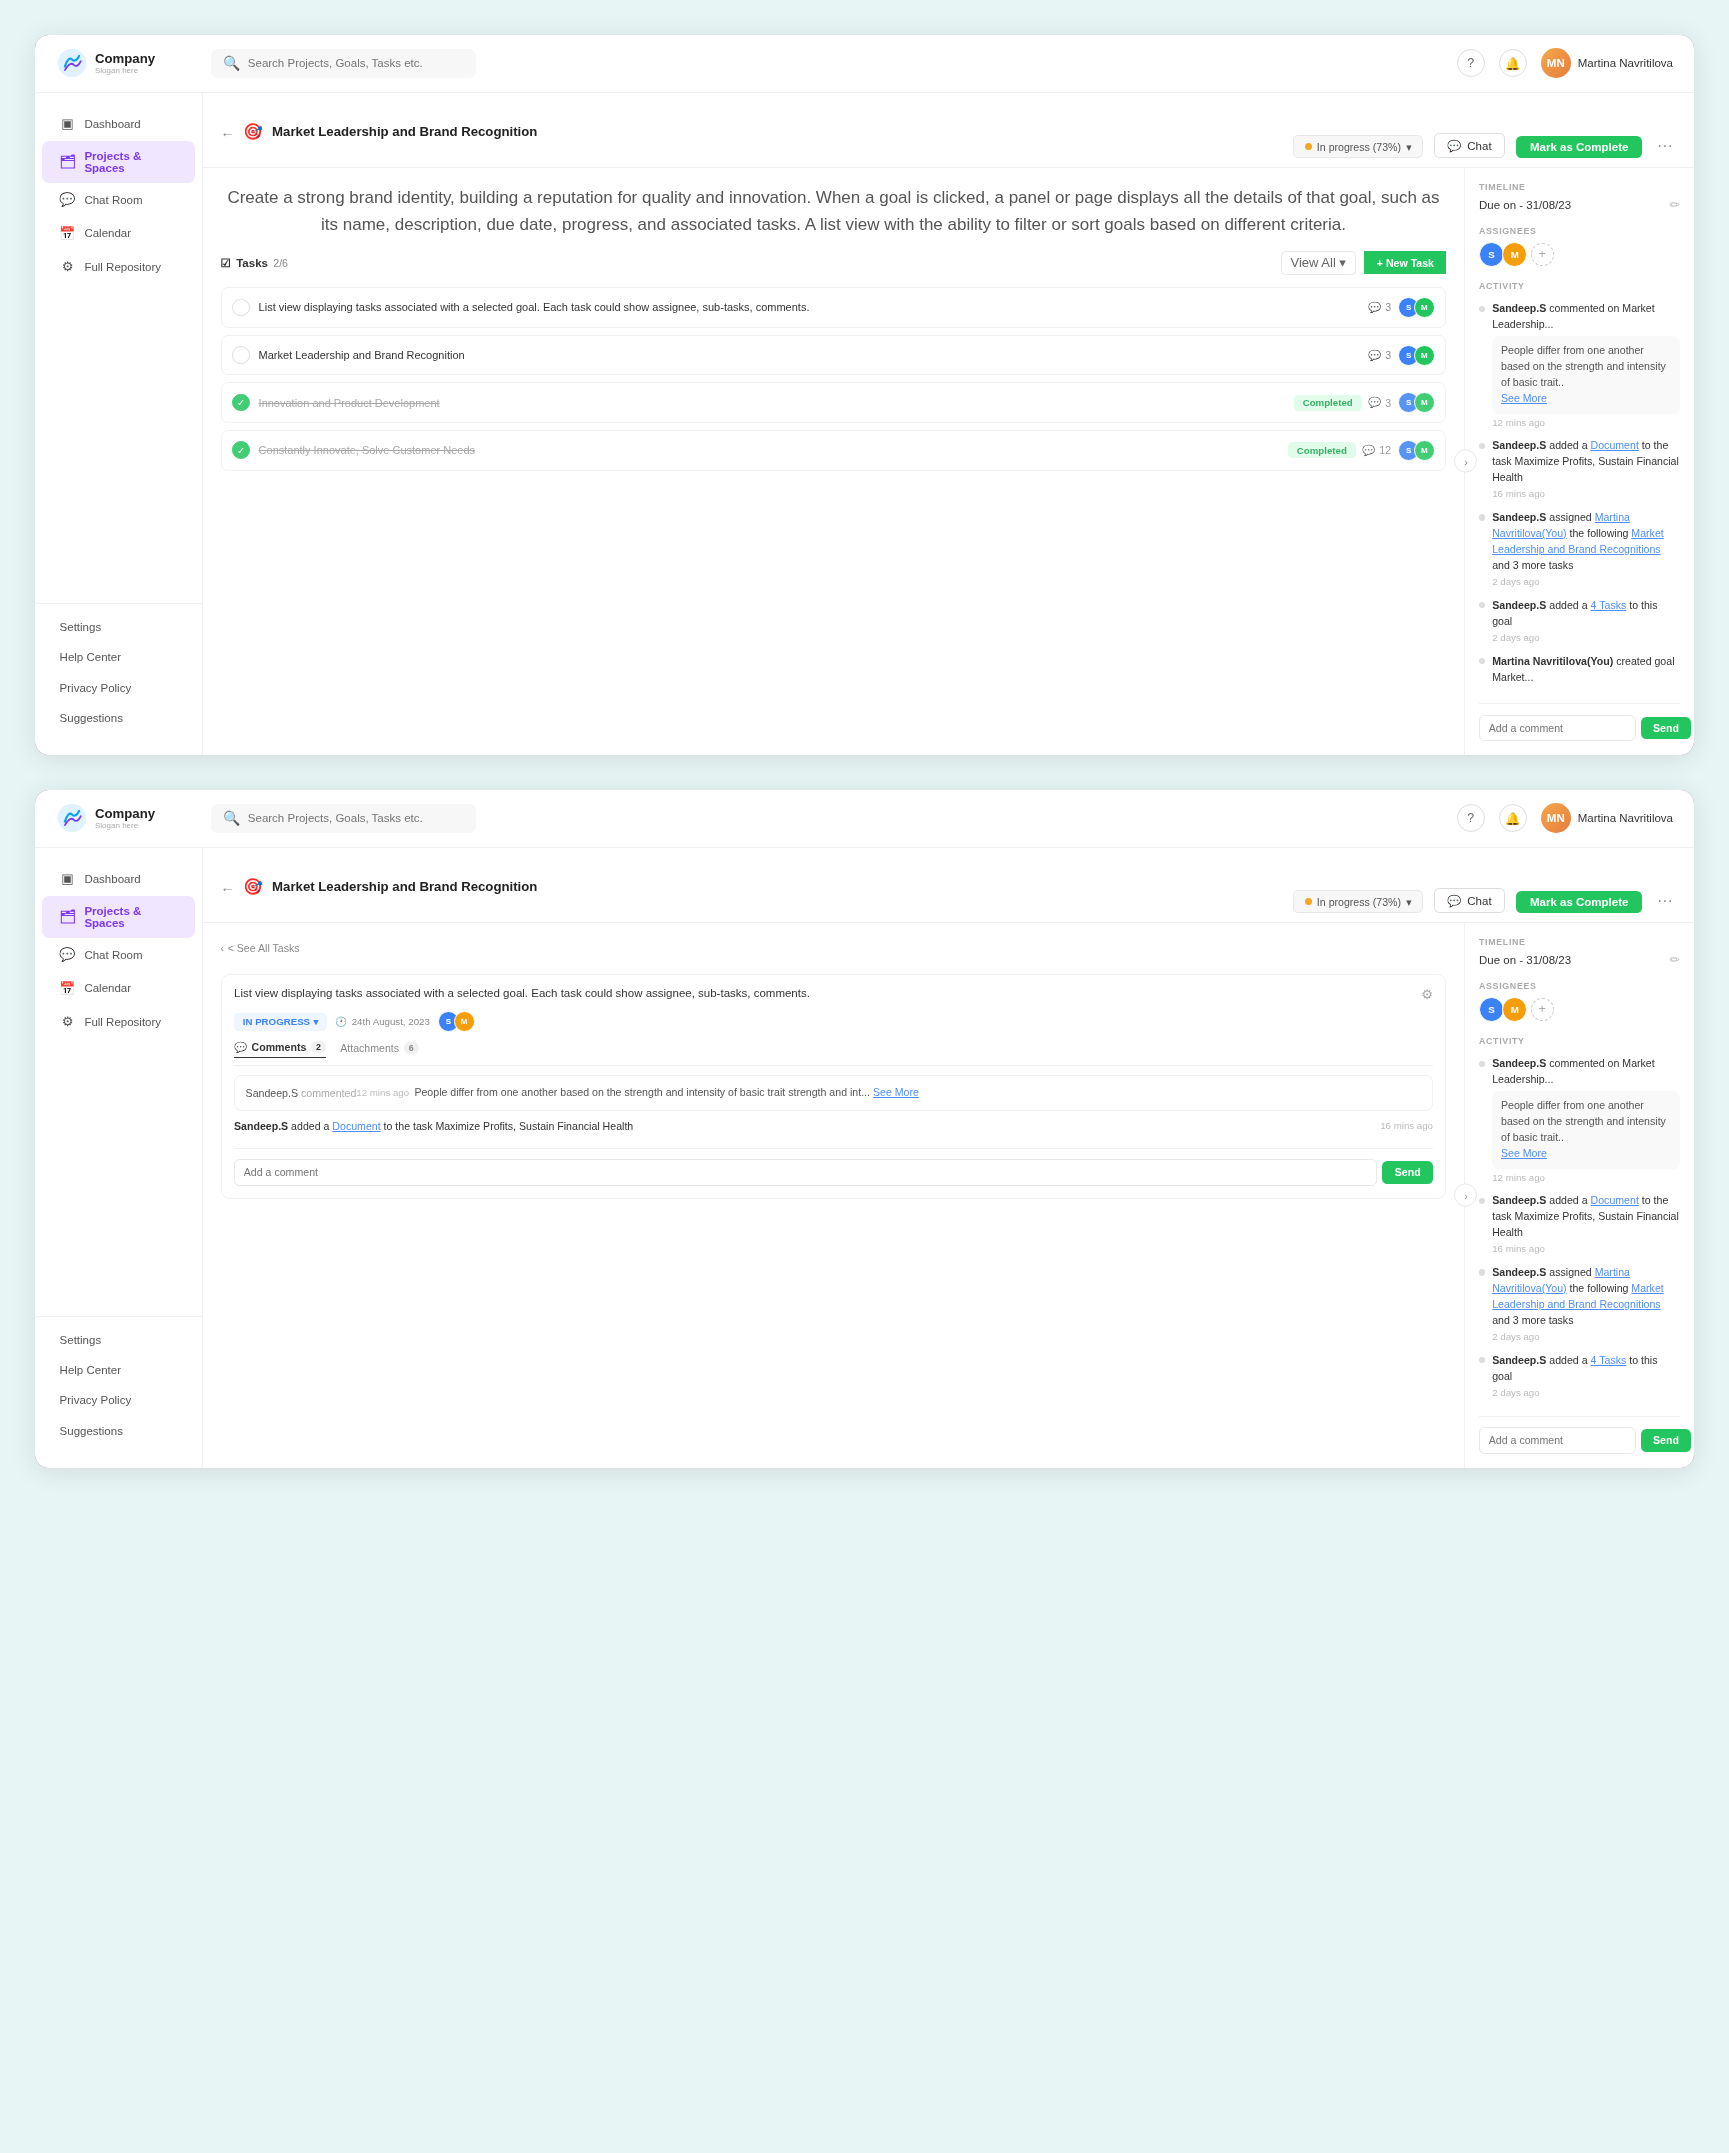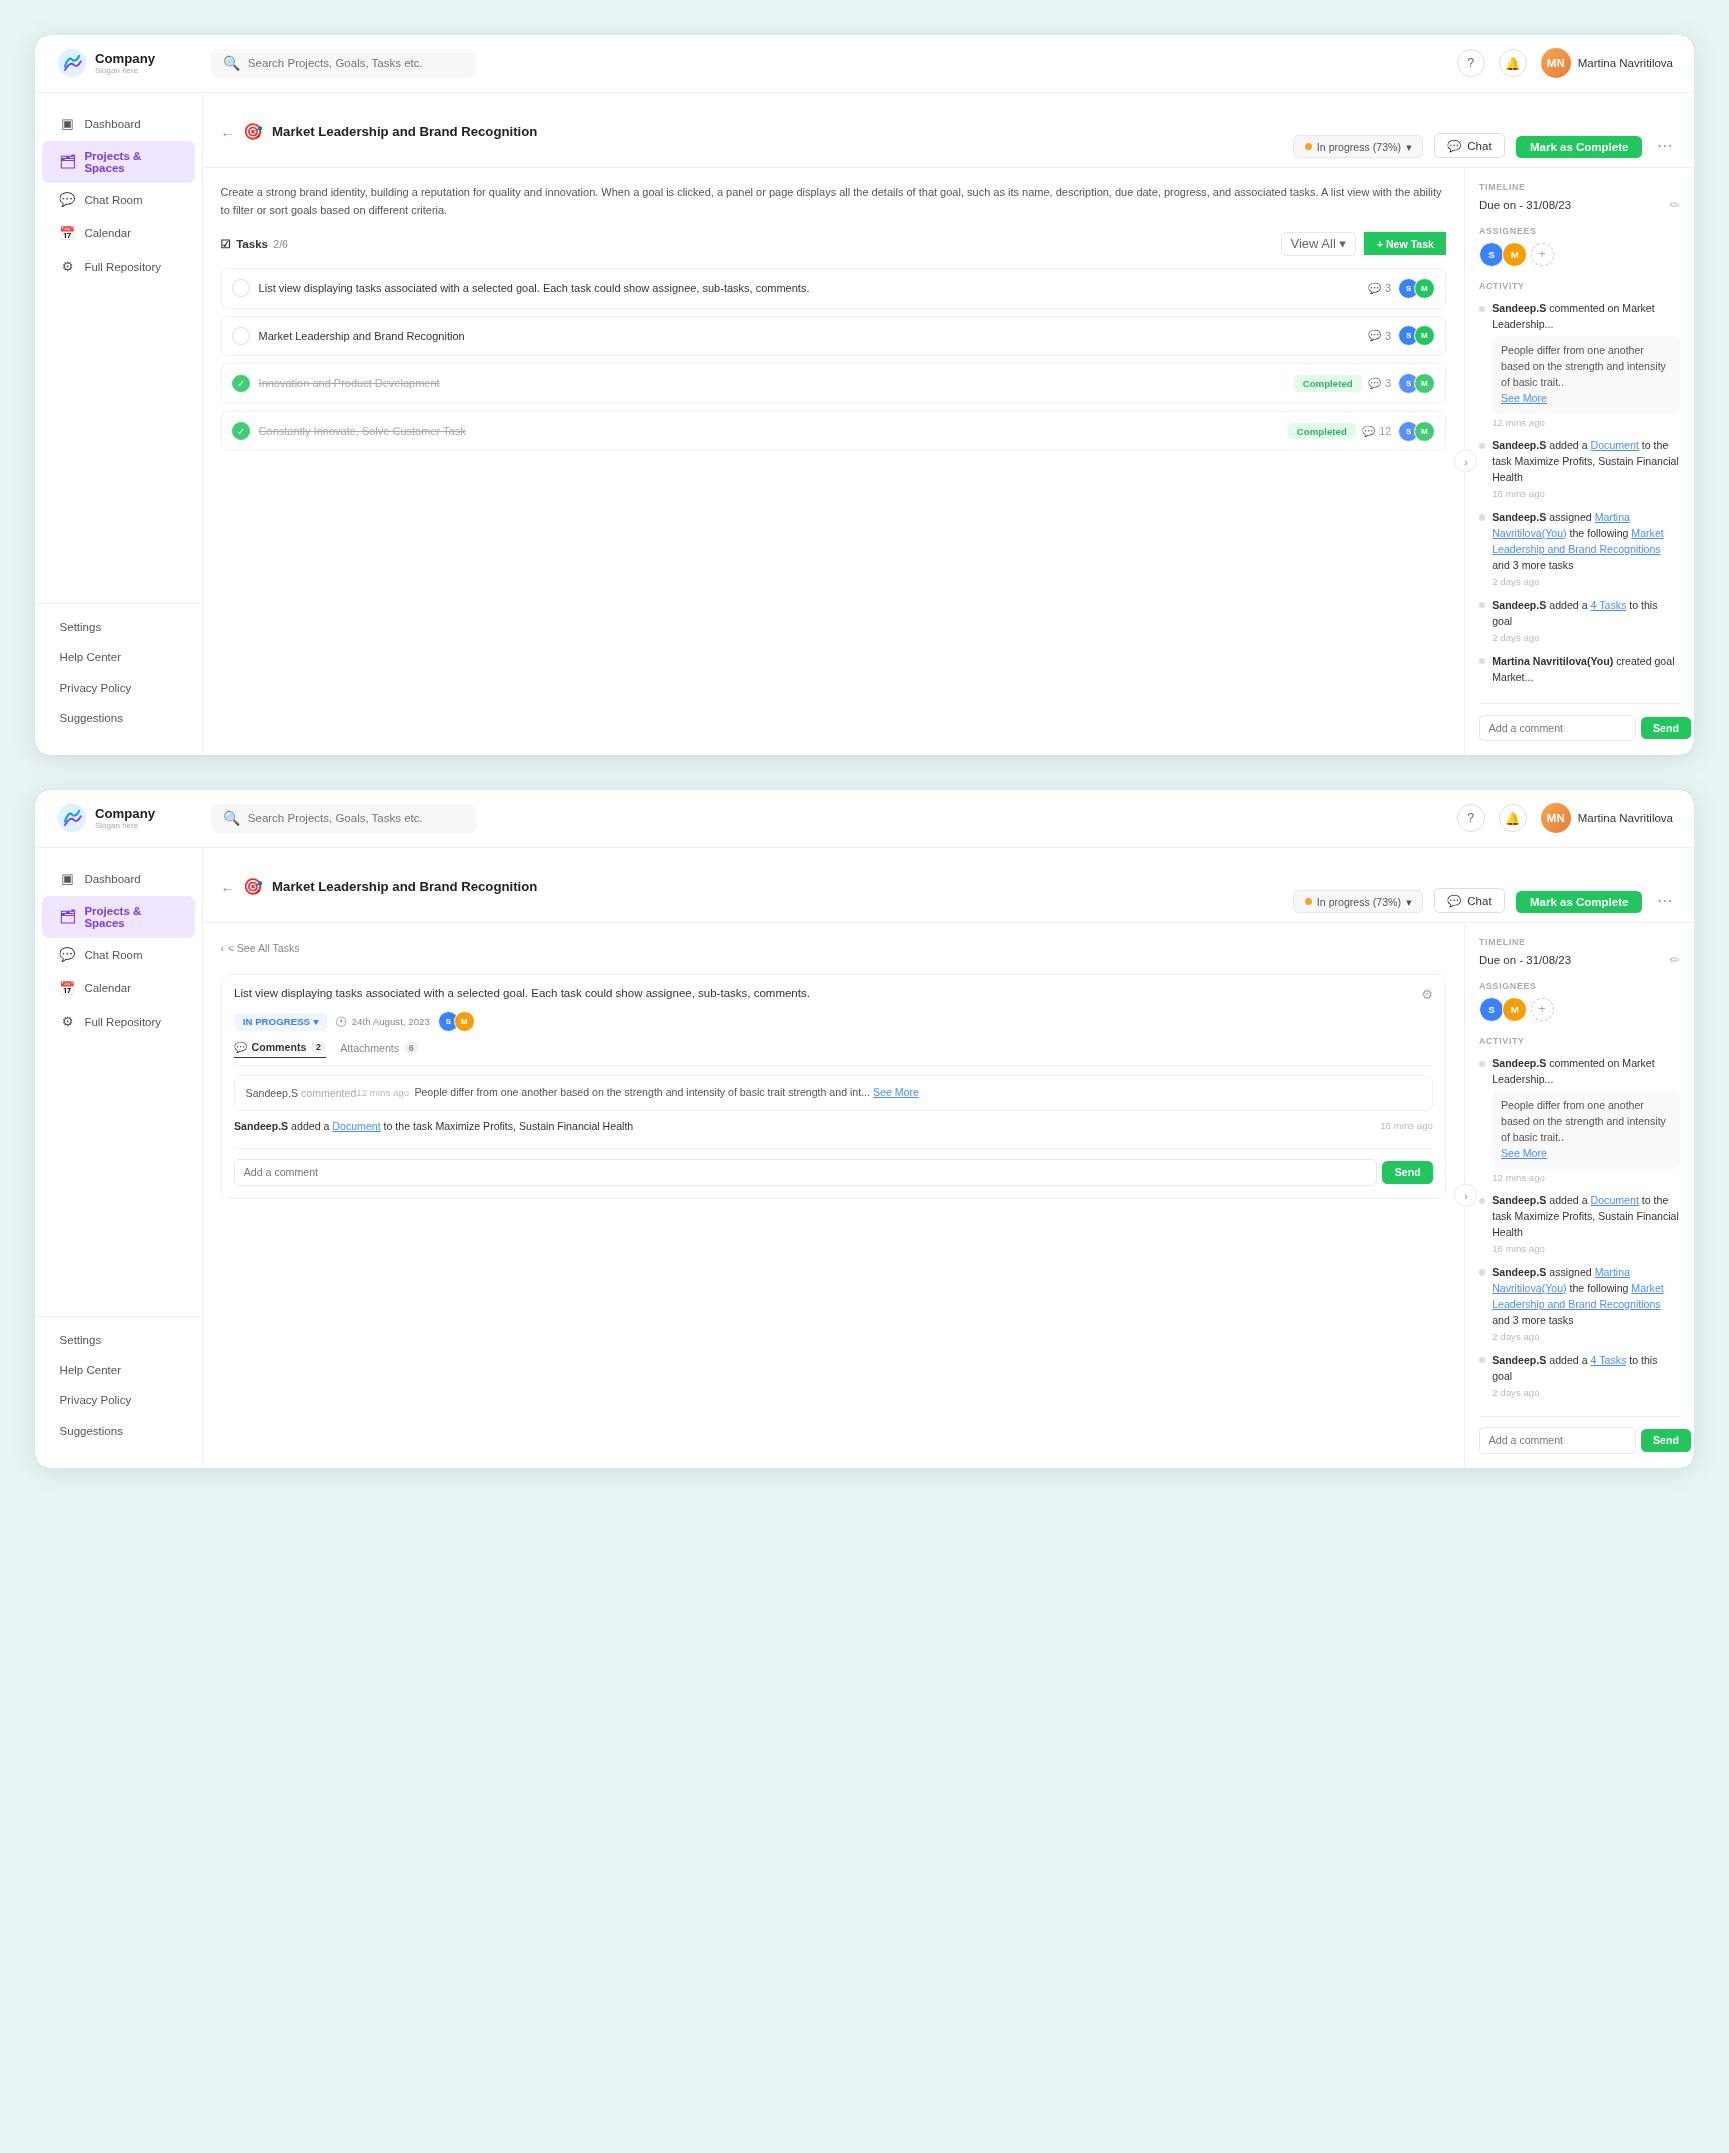--- a/index.html
+++ b/index.html
@@ -207,23 +207,24 @@
     .left-panel {
       flex: 1;
       padding: 16px 17.6px;
       border-right: 0.9px solid #f0f0f0;
       overflow-y: auto;
       display: flex;
       flex-direction: column;
       gap: 12.4px;
     }
     .goal-description {
-      font-size: 11px;
+      font-size: 17px;
       color: #555;
       line-height: 1.6;
+      text-align: center;
     }
     .tasks-header {
       display: flex;
       align-items: center;
       gap: 7px;
     }
     .tasks-label {
       display: flex;
       align-items: center;
       gap: 5.3px;
@@ -735,21 +736,21 @@
                 </div>
                 <div class="assignee-group">
                   <div class="assignee-avatar av-blue">S</div>
                   <div class="assignee-avatar av-green">M</div>
                 </div>
               </div>
             </div>
 
             <div class="task-row completed">
               <div class="task-checkbox done">✓</div>
-              <span class="task-text strikethrough">Constantly Innovate, Solve Customer Task</span>
+              <span class="task-text strikethrough">Constantly Innovate, Solve Customer Needs</span>
               <div class="task-meta">
                 <span class="completed-badge">Completed</span>
                 <div class="comment-count">
                   <span>💬</span>
                   <span>12</span>
                 </div>
                 <div class="assignee-group">
                   <div class="assignee-avatar av-blue">S</div>
                   <div class="assignee-avatar av-green">M</div>
                 </div>

